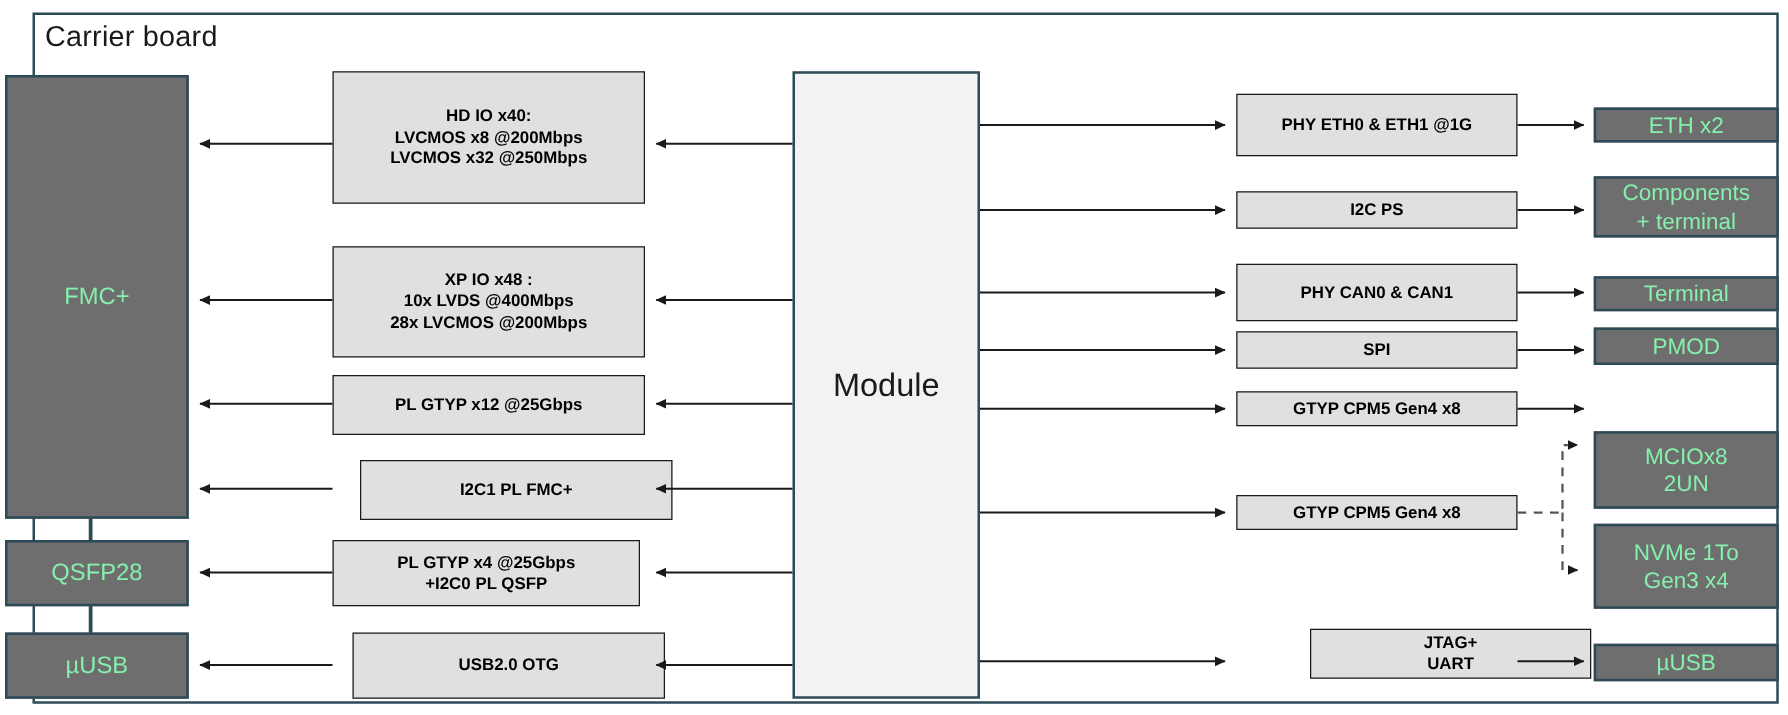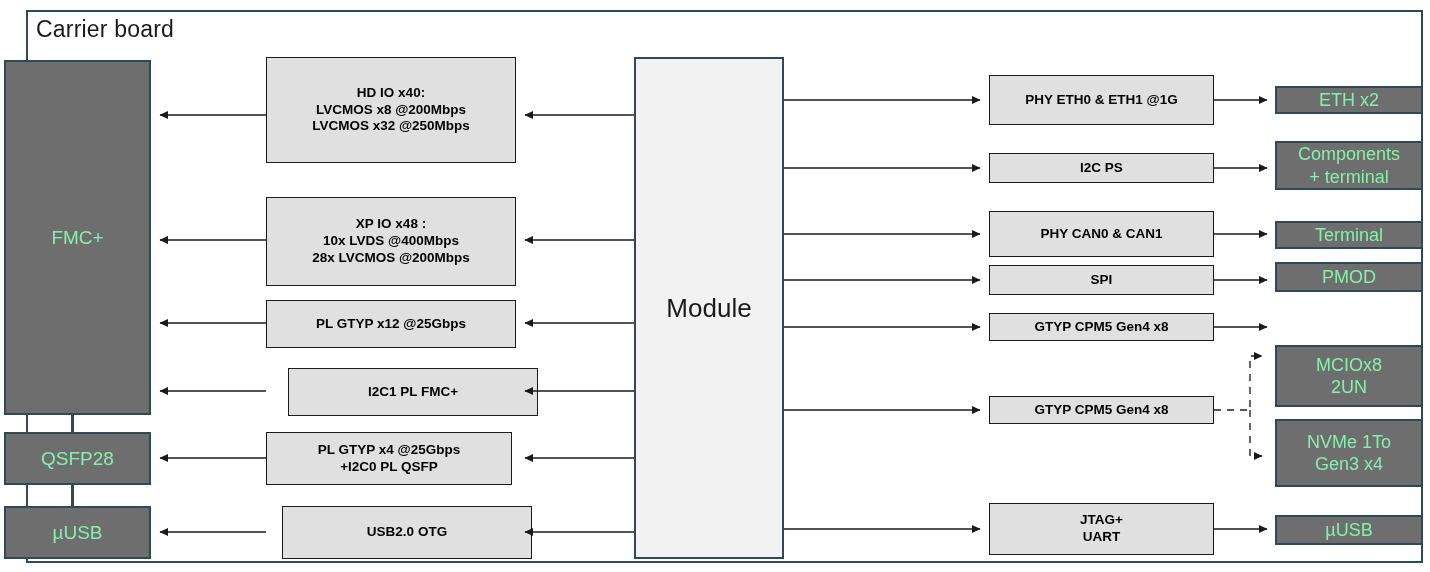--- a/index.html
+++ b/index.html
@@ -181,21 +181,21 @@
   </div>
 
   <div class="box iface" style="left:989px; top:313px; width:225px; height:28px;">
     <span>GTYP CPM5 Gen4 x8</span>
   </div>
 
   <div class="box iface" style="left:989px; top:396px; width:225px; height:28px;">
     <span>GTYP CPM5 Gen4 x8</span>
   </div>
 
-  <div class="box iface" style="left:989px; top:503px; width:225px; height:52px;">
+  <div class="box iface" style="left:1048px; top:503px; width:225px; height:40px;">
     <div>
       <div>JTAG+</div>
       <div>UART</div>
     </div>
   </div>
 
   <div class="box conn small" style="left:1275px; top:86px; width:148px; height:28px;">
     <span>ETH x2</span>
   </div>
 

